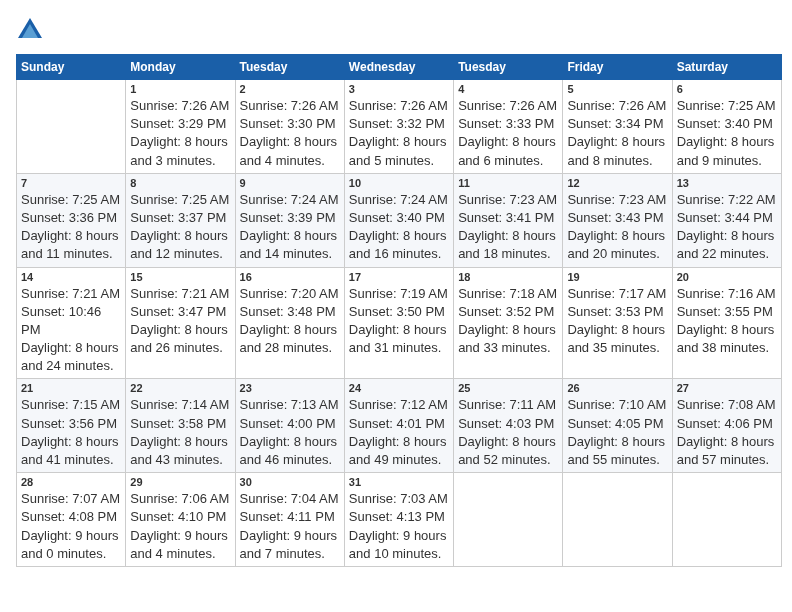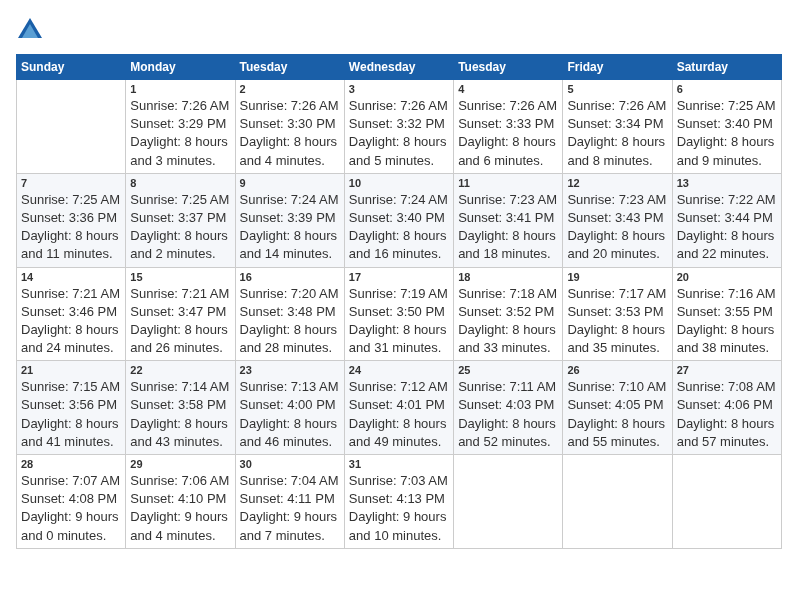--- a/index.html
+++ b/index.html
@@ -201,21 +201,21 @@
               <div>Daylight: 8 hours</div>
               <div>and 11 minutes.</div>
             </div>
           </td>
           <td>
             <div class="day-number">8</div>
             <div class="day-info">
               <div>Sunrise: 7:25 AM</div>
               <div>Sunset: 3:37 PM</div>
               <div>Daylight: 8 hours</div>
-              <div>and 2 minutes.</div>
+              <div>and 12 minutes.</div>
             </div>
           </td>
           <td>
             <div class="day-number">9</div>
             <div class="day-info">
               <div>Sunrise: 7:24 AM</div>
               <div>Sunset: 3:39 PM</div>
               <div>Daylight: 8 hours</div>
               <div>and 14 minutes.</div>
             </div>
@@ -255,21 +255,21 @@
               <div>Daylight: 8 hours</div>
               <div>and 22 minutes.</div>
             </div>
           </td>
         </tr>
         <tr>
           <td>
             <div class="day-number">14</div>
             <div class="day-info">
               <div>Sunrise: 7:21 AM</div>
-              <div>Sunset: 3:46 PM</div>
+              <div>Sunset: 10:46 PM</div>
               <div>Daylight: 8 hours</div>
               <div>and 24 minutes.</div>
             </div>
           </td>
           <td>
             <div class="day-number">15</div>
             <div class="day-info">
               <div>Sunrise: 7:21 AM</div>
               <div>Sunset: 3:47 PM</div>
               <div>Daylight: 8 hours</div>

